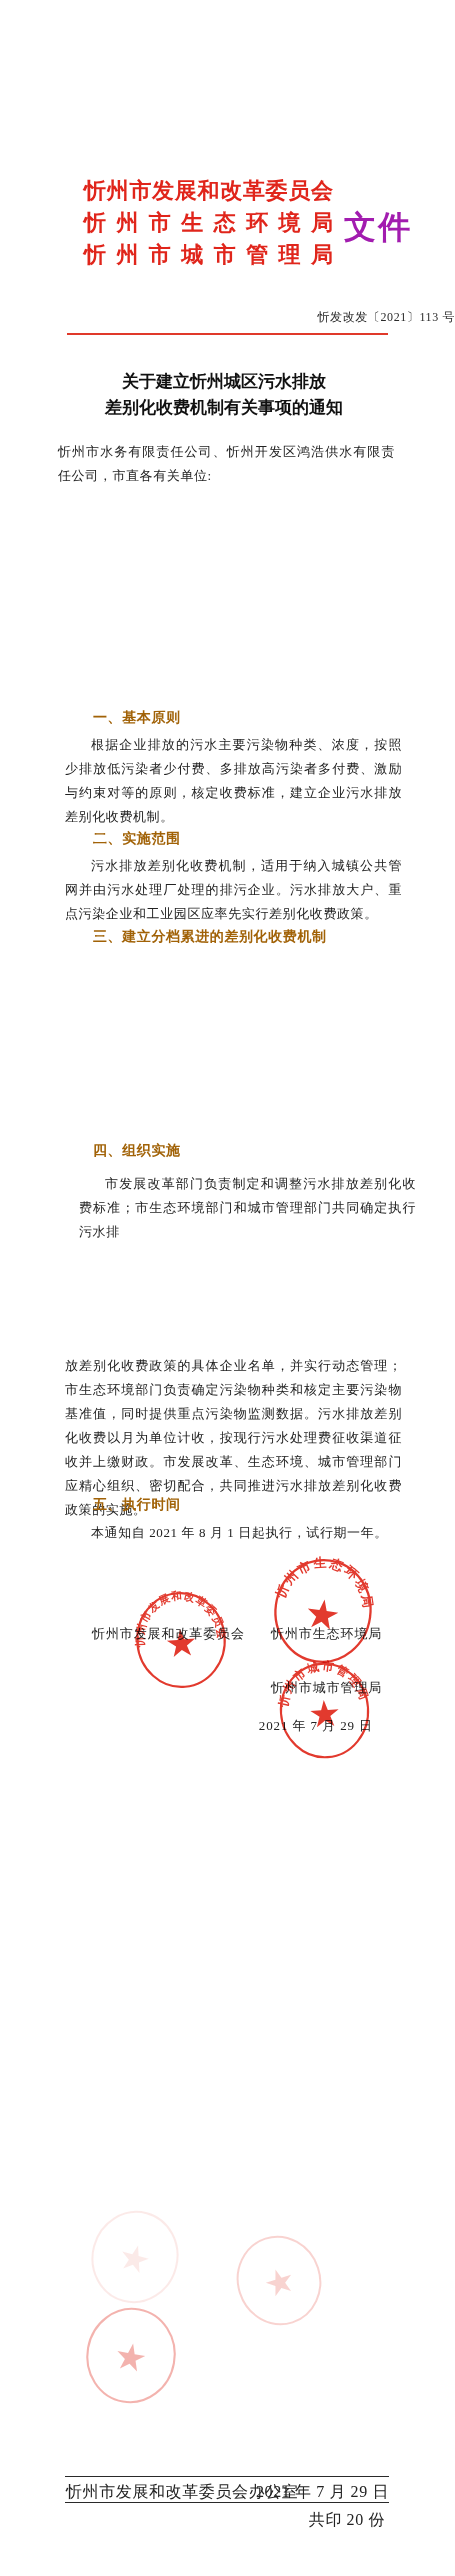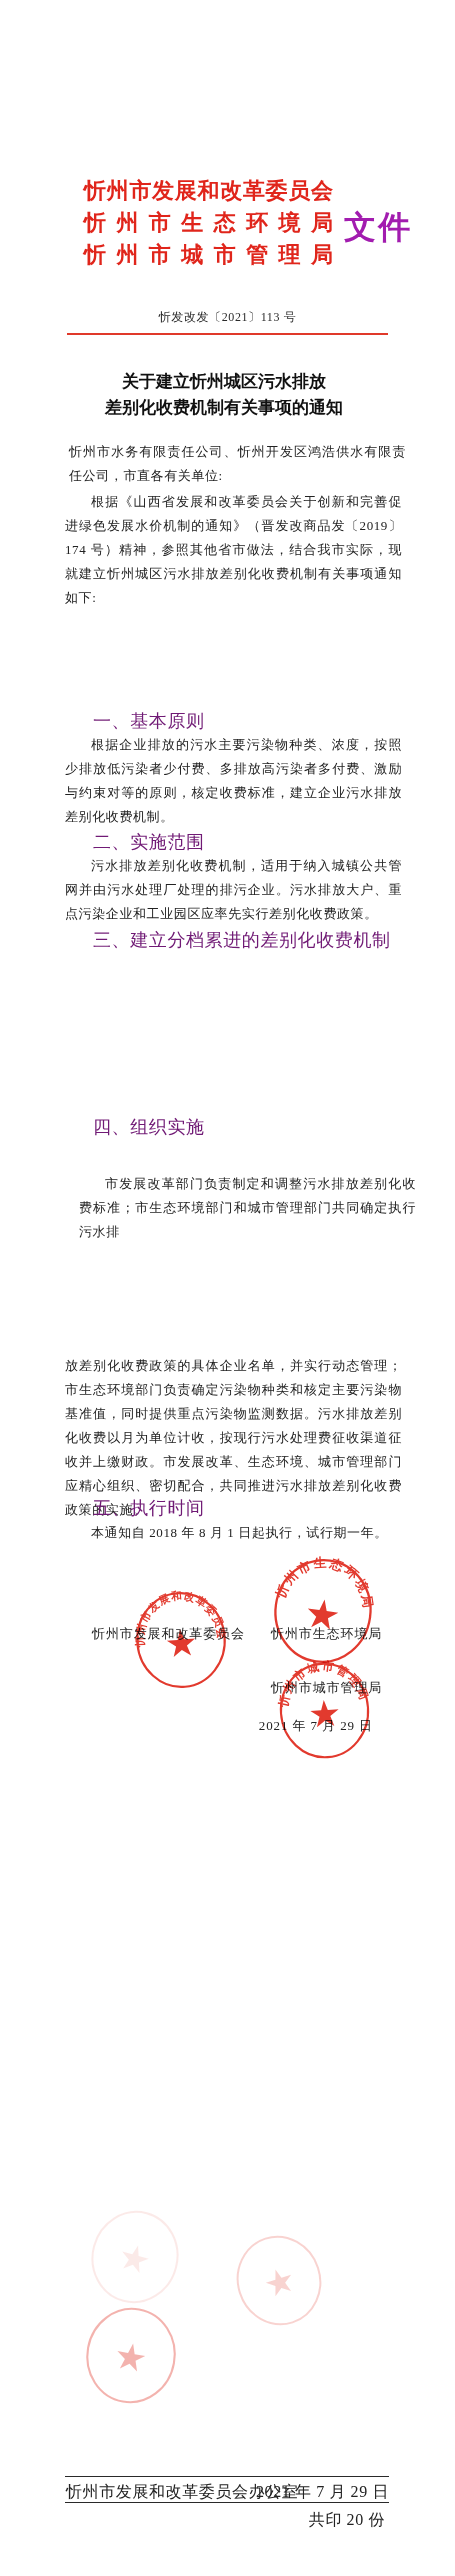--- a/index.html
+++ b/index.html
@@ -5,29 +5,29 @@
   *{margin:0;padding:0;box-sizing:border-box}
   html,body{background:#ffffff}
   .doc{position:relative;width:455px;height:2576px;margin:8px auto;background:#ffffff;
        font-family:"Liberation Serif",serif;color:#1f1f1f;overflow:hidden}
   .abs{position:absolute}
   .agency-col{width:249px;color:#e0251b;font-weight:bold;font-size:22px;line-height:32px;
               font-family:"Liberation Serif",serif}
   .agency-line{text-align:justify;text-align-last:justify;white-space:nowrap_off}
   .wenjian{color:#a21caf;font-weight:bold;font-size:32px;letter-spacing:2.3px;
            font-family:"Liberation Serif",serif}
-  .docnum{width:455px;text-align:center;font-size:12px;letter-spacing:0.6px;color:#2a2a2a}
+  .docnum{width:455px;text-align:right;font-size:12px;letter-spacing:0.6px;color:#2a2a2a}
   .rule-red{background:#e0392a;height:1.7px}
   .rule-black{background:#2a2a2a;height:1.1px}
   .title{width:448px;text-align:center;font-family:"Liberation Sans",sans-serif;
          font-weight:bold;font-size:17px;line-height:26px;color:#111}
   .para{width:337px;font-size:13px;line-height:24px;letter-spacing:0.6px;text-align:justify;color:#222}
   .indent{text-indent:2em}
-  .heading{font-family:"Liberation Sans",sans-serif;font-weight:normal;font-size:18px;
-           letter-spacing:0.6px;color:#701a75}
+  .heading{font-family:"Liberation Sans",sans-serif;font-weight:bold;font-size:14px;
+           letter-spacing:0.6px;color:#a16207}
   .sig{font-size:13px;letter-spacing:0.9px;color:#222;white-space:nowrap}
   .seal{mix-blend-mode:multiply}
   .ftext{font-size:16px;letter-spacing:0.6px;color:#222;white-space:nowrap}
   .right{text-align:right}
 </style>
 </head>
 <body>
 
 <div class="doc">
 
@@ -39,38 +39,37 @@
   <div class="abs wenjian" style="left:344px;top:198px">文件</div>
 
   <div class="abs docnum" style="left:0;top:301px">忻发改发〔2021〕113 号</div>
   <div class="abs rule-red" style="left:67px;top:325px;width:321px"></div>
 
   <div class="abs title" style="left:0;top:361px">
     <div>关于建立忻州城区污水排放</div>
     <div>差别化收费机制有关事项的通知</div>
   </div>
 
-  <div class="abs para" style="left:69px;top:432px">忻州市水务有限责任公司、忻州开发区鸿浩供水有限责任公司，市直各有关单位:</div>
-  <div class="abs para indent" style="left:65px;top:482px">根据《山西省发展和改革委员会关于创新和完善促进绿色发展水价机制的通知》（晋发改商品发〔2019〕174 号）精神，参照其他省市做法，结合我市实际，现就建立忻州城区污水排放差别化收费机制有关事项通知如下:</div>
+  <div class="abs para" style="left:58px;top:432px">忻州市水务有限责任公司、忻州开发区鸿浩供水有限责任公司，市直各有关单位:</div>
 
   <div class="abs heading" style="left:93px;top:701px">一、基本原则</div>
   <div class="abs para indent" style="left:65px;top:725px">根据企业排放的污水主要污染物种类、浓度，按照少排放低污染者少付费、多排放高污染者多付费、激励与约束对等的原则，核定收费标准，建立企业污水排放差别化收费机制。</div>
 
   <div class="abs heading" style="left:93px;top:822px">二、实施范围</div>
   <div class="abs para indent" style="left:65px;top:846px">污水排放差别化收费机制，适用于纳入城镇公共管网并由污水处理厂处理的排污企业。污水排放大户、重点污染企业和工业园区应率先实行差别化收费政策。</div>
 
   <div class="abs heading" style="left:93px;top:920px">三、建立分档累进的差别化收费机制</div>
 
-  <div class="abs heading" style="left:93px;top:1107px">四、组织实施</div>
+  <div class="abs heading" style="left:93px;top:1134px">四、组织实施</div>
   <div class="abs para indent" style="left:79px;top:1164px">市发展改革部门负责制定和调整污水排放差别化收费标准；市生态环境部门和城市管理部门共同确定执行污水排</div>
 
   <div class="abs para" style="left:65px;top:1346px">放差别化收费政策的具体企业名单，并实行动态管理；市生态环境部门负责确定污染物种类和核定主要污染物基准值，同时提供重点污染物监测数据。污水排放差别化收费以月为单位计收，按现行污水处理费征收渠道征收并上缴财政。市发展改革、生态环境、城市管理部门应精心组织、密切配合，共同推进污水排放差别化收费政策的实施。</div>
 
   <div class="abs heading" style="left:93px;top:1488px">五、执行时间</div>
-  <div class="abs para indent" style="left:65px;top:1513px">本通知自 2018 年 8 月 1 日起执行，试行期一年。</div>
+  <div class="abs para indent" style="left:65px;top:1513px">本通知自 2021 年 8 月 1 日起执行，试行期一年。</div>
 
   <div class="abs sig" style="left:92px;top:1617px">忻州市发展和改革委员会</div>
   <div class="abs sig" style="left:271px;top:1617px">忻州市生态环境局</div>
   <div class="abs sig" style="left:271px;top:1671px">忻州市城市管理局</div>
   <div class="abs sig right" style="left:240px;top:1709px;width:133px">2021 年 7 月 29 日</div>
 
   <svg class="abs seal" style="left:133px;top:1580px;width:96px;height:104px;transform:rotate(-5deg)" viewBox="0 0 180 190">
     <defs>
         <path id="sp1" d="M22.4,114.7 A70,76 0 1 1 157.6,114.7" fill="none"></path>
       </defs>

